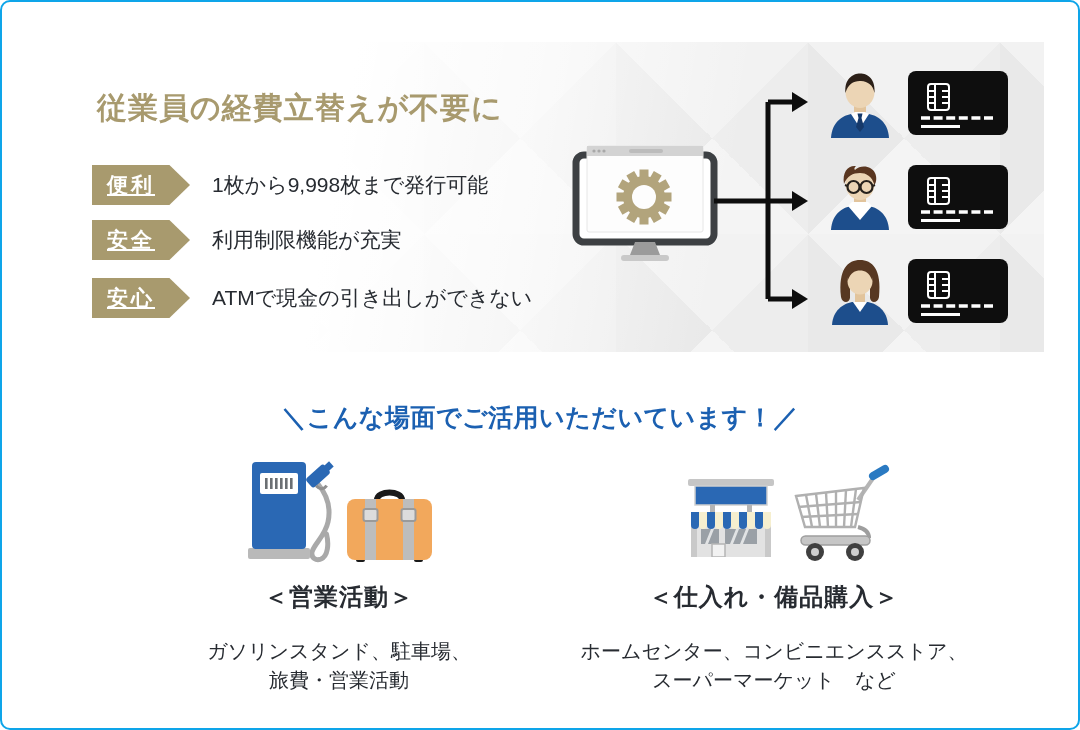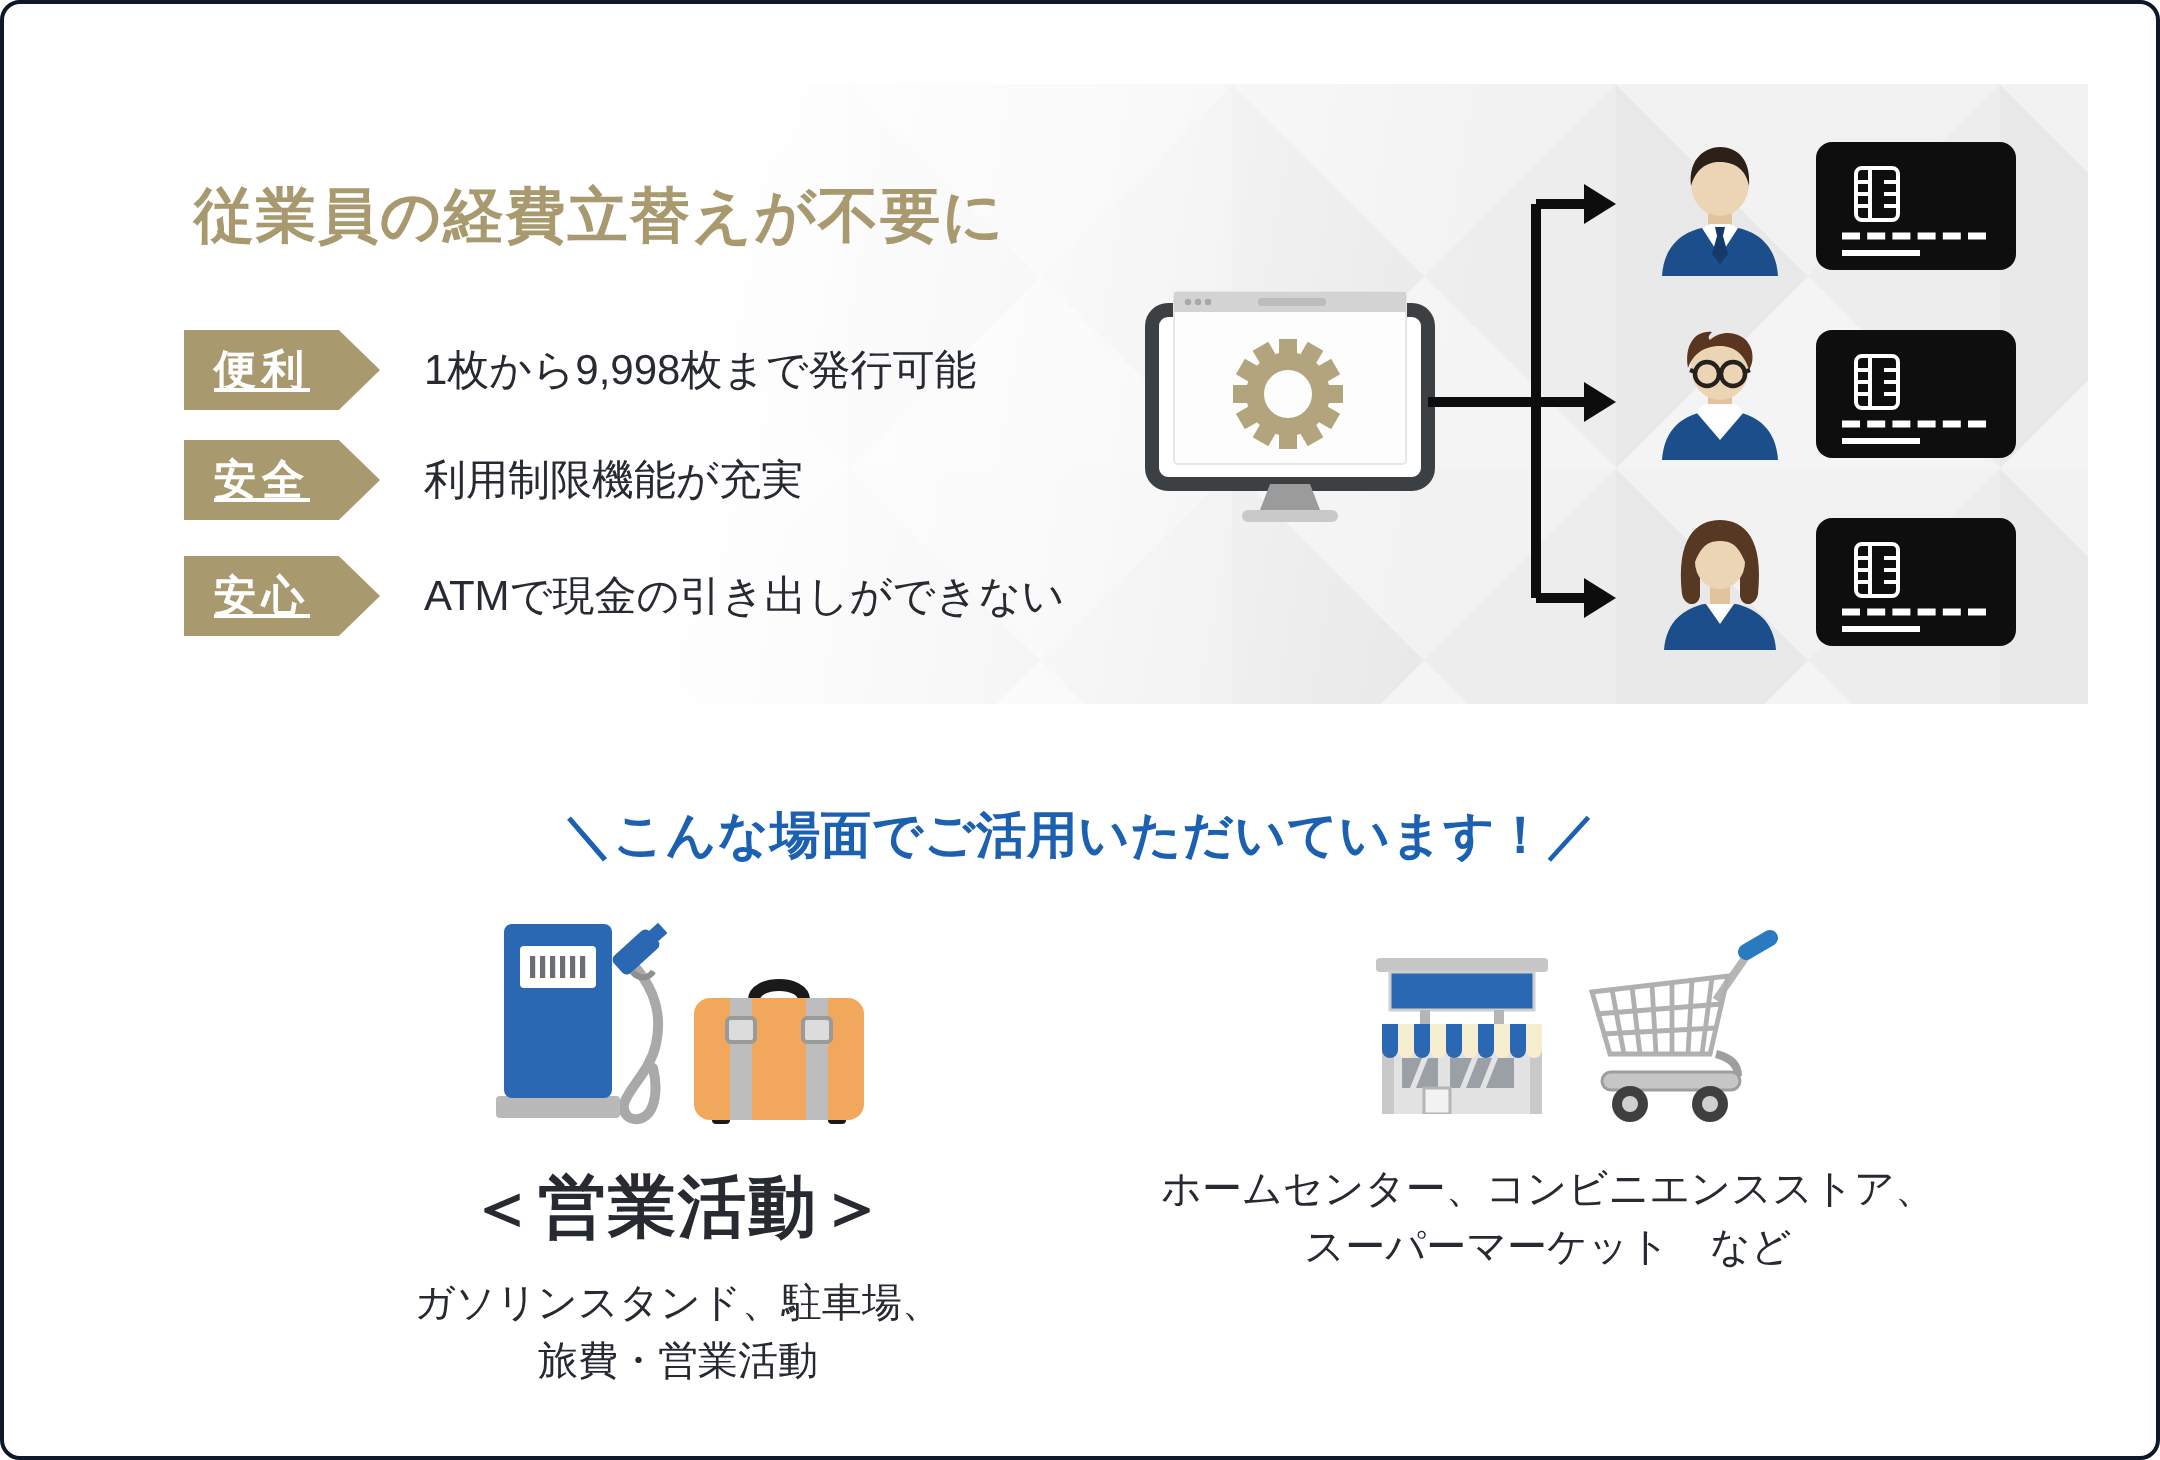--- a/index.html
+++ b/index.html
@@ -3,21 +3,21 @@
 <meta charset="utf-8">
 <style>
   :root{
     --gold:#a89a6e; --gear-gold:#b2a47c; --text-dark:#272b31; --heading-blue:#1b60b1;
     --suit-blue:#1d4e8c; --card-black:#0e0e0e; --icon-blue:#2a68b4; --suitcase-orange:#f2a85c;
   }
   *{margin:0;padding:0;box-sizing:border-box;}
   body{font-family:"Liberation Sans","DejaVu Sans",sans-serif;background:#fff;}
   .page{
     position:relative;width:1080px;height:730px;background:#fff;
-    border:2px solid #0f172a;border-radius:10px;overflow:hidden;
+    border:2px solid #0ea5e9;border-radius:10px;overflow:hidden;
   }
   
   .banner{
     position:absolute;left:38px;top:40px;width:1004px;height:310px;
     background-color:#fff;
     background-image:
       linear-gradient(100deg,#ffffff 30%,rgba(255,255,255,.65) 48%,rgba(255,255,255,0) 68%),
       conic-gradient(from 45deg,#ededed 0 25%,#f4f4f4 25% 50%,#e9e9e9 50% 75%,#f2f2f2 75%);
     background-size:auto,192px 192px;
   }
@@ -34,21 +34,21 @@
     padding-right:20px;font-size:21px;font-weight:700;letter-spacing:3px;flex:0 0 auto;text-decoration:underline;
   }
   .feature-text{margin-left:22px;font-size:21px;font-weight:400;color:var(--text-dark);white-space:nowrap;}
   .abs{position:absolute;}
   
   .usage-heading{
     position:absolute;left:0;top:399px;width:100%;text-align:center;
     font-size:25px;font-weight:800;color:var(--heading-blue);letter-spacing:.5px;
   }
   .col-text{position:absolute;top:579px;width:400px;text-align:center;color:var(--text-dark);}
-  .col-text h3{font-size:34px;font-weight:800;margin-bottom:11px;letter-spacing:1px;}
+  .col-text h3{font-size:24px;font-weight:800;margin-bottom:24px;letter-spacing:1px;}
   .col-text p{font-size:20px;font-weight:500;line-height:29px;}
   .col-left{left:137px;} .col-right{left:572px;}
 </style>
 </head>
 <body>
 
 <div class="page">
 
   <section class="banner">
 
@@ -284,17 +284,18 @@
       <circle cx="67" cy="88" r="4" fill="#cfcfcf"></circle>
   </svg>
 
   <div class="col-text col-left">
     <h3>＜営業活動＞</h3>
     <p>ガソリンスタンド、駐車場、</p>
     <p>旅費・営業活動</p>
   </div>
 
   <div class="col-text col-right">
+    <h3>＜仕入れ・備品購入＞</h3>
     <p>ホームセンター、コンビニエンスストア、</p>
     <p>スーパーマーケット　など</p>
   </div>
 
 </div>
 
 </body></html>

